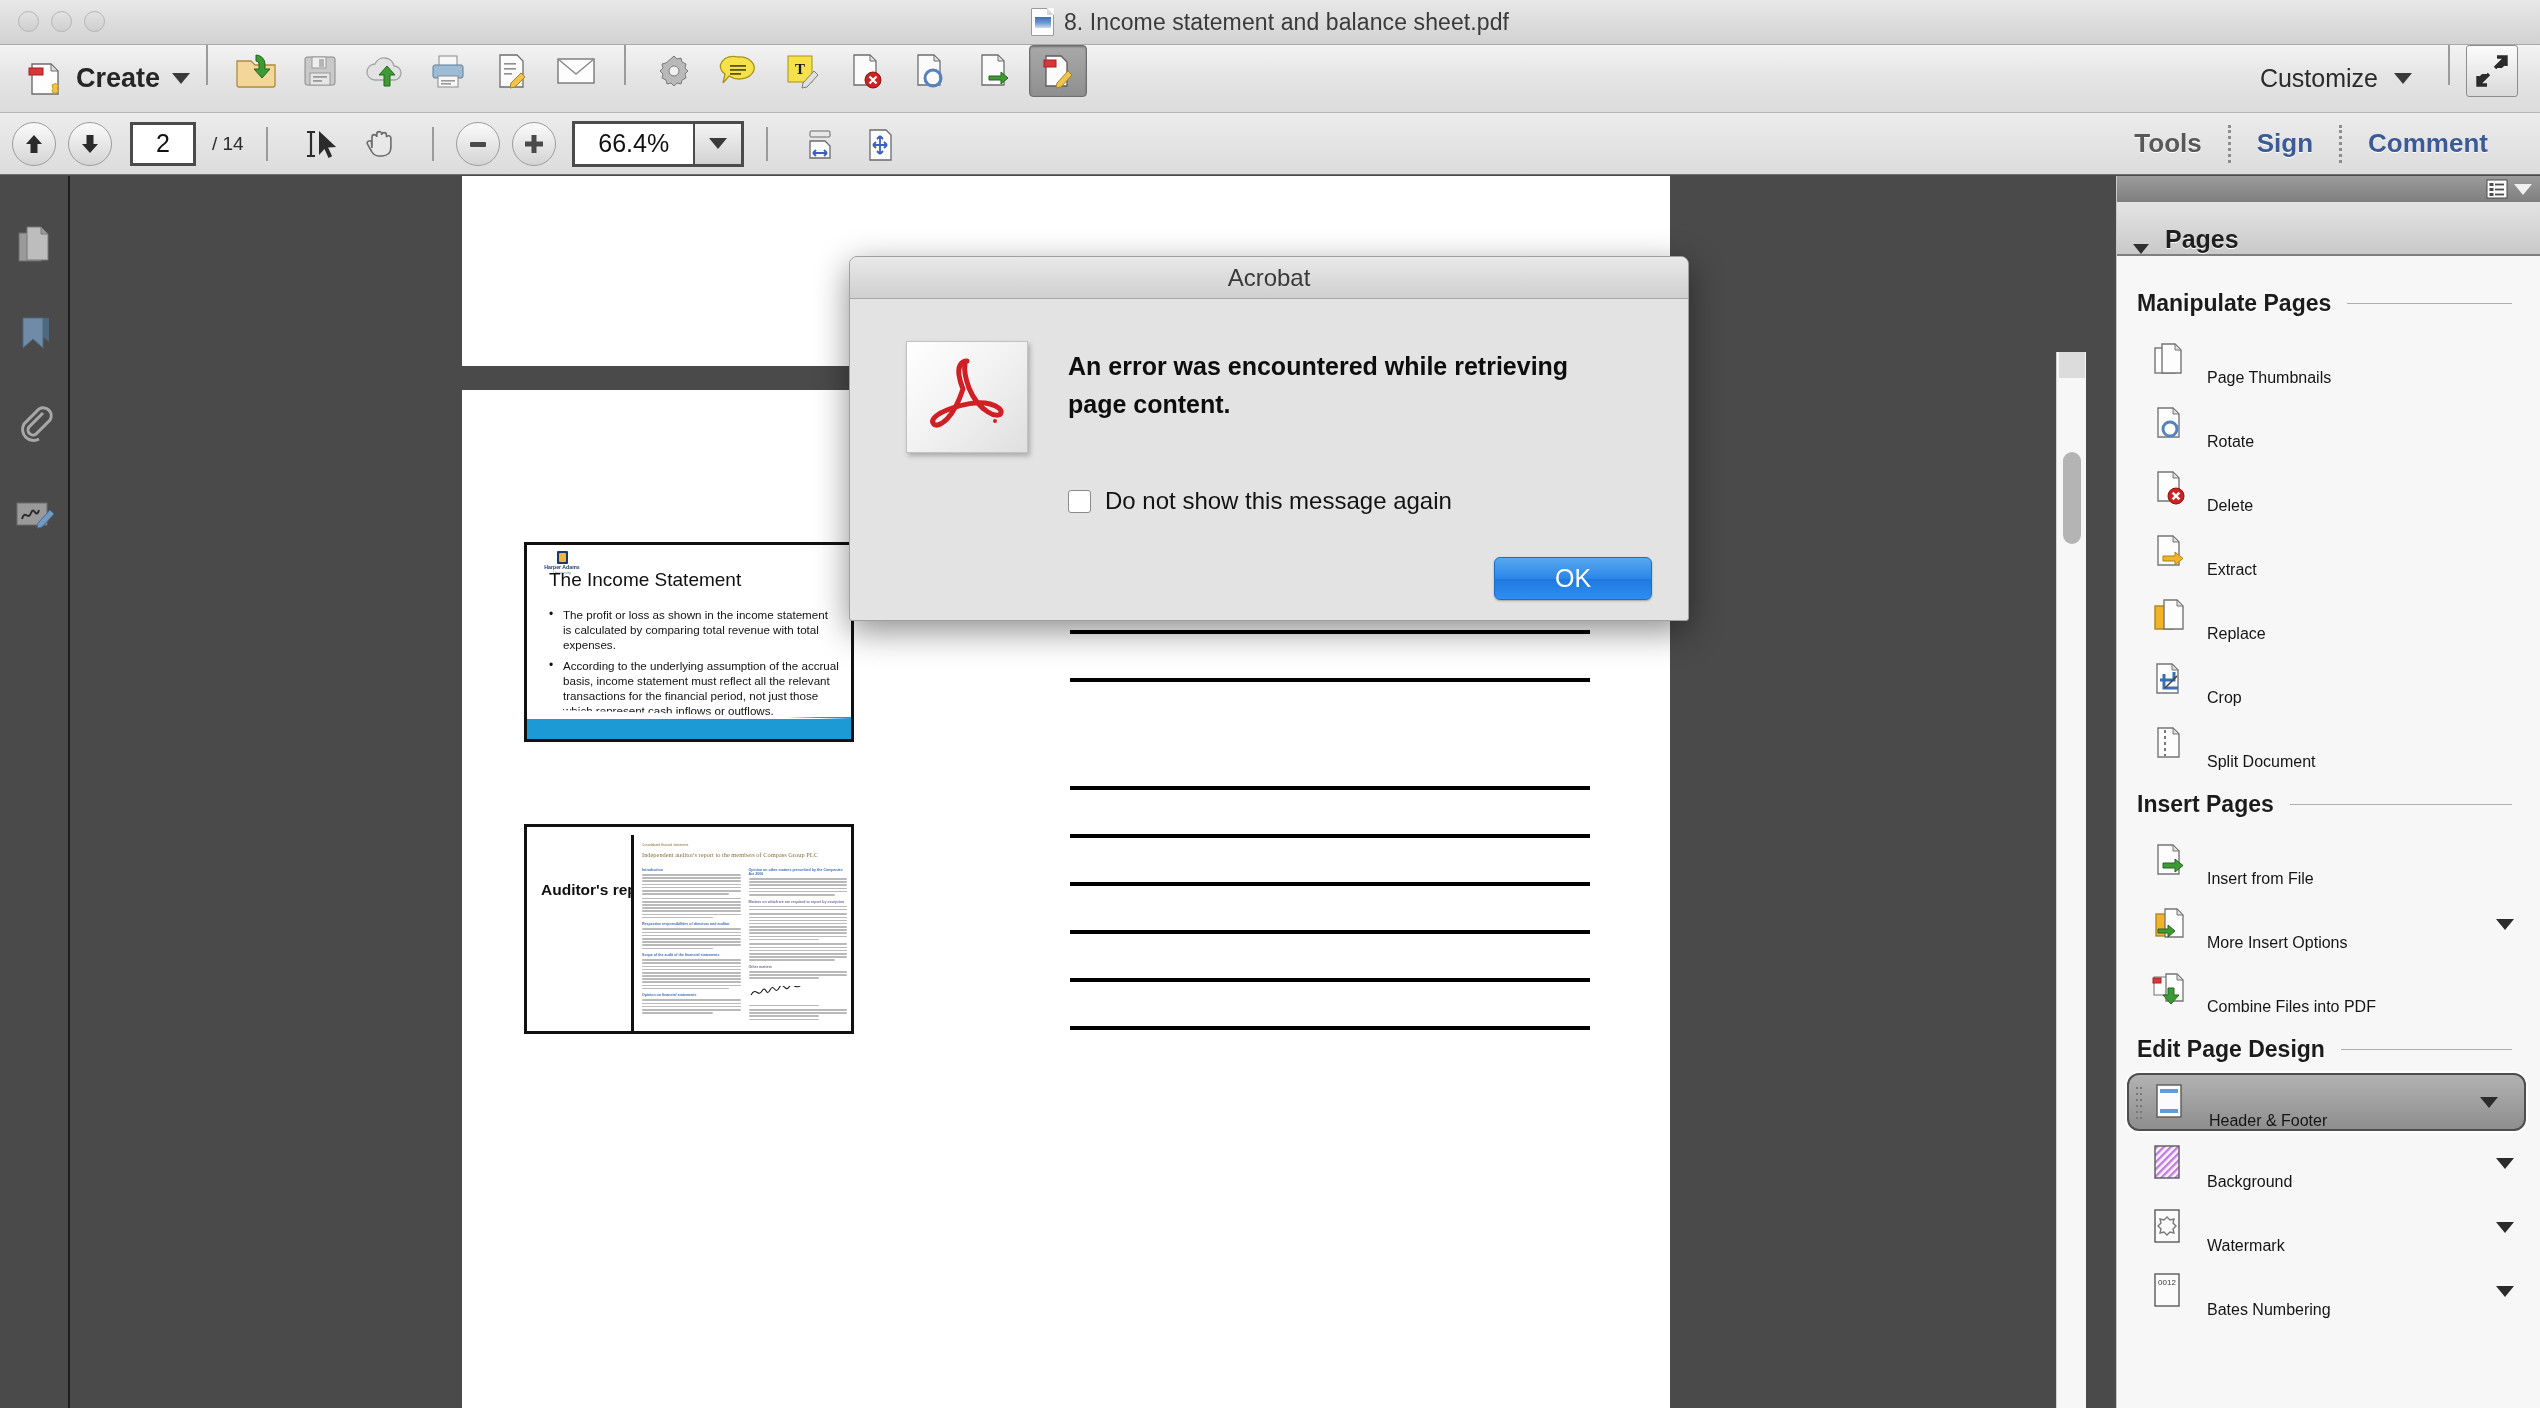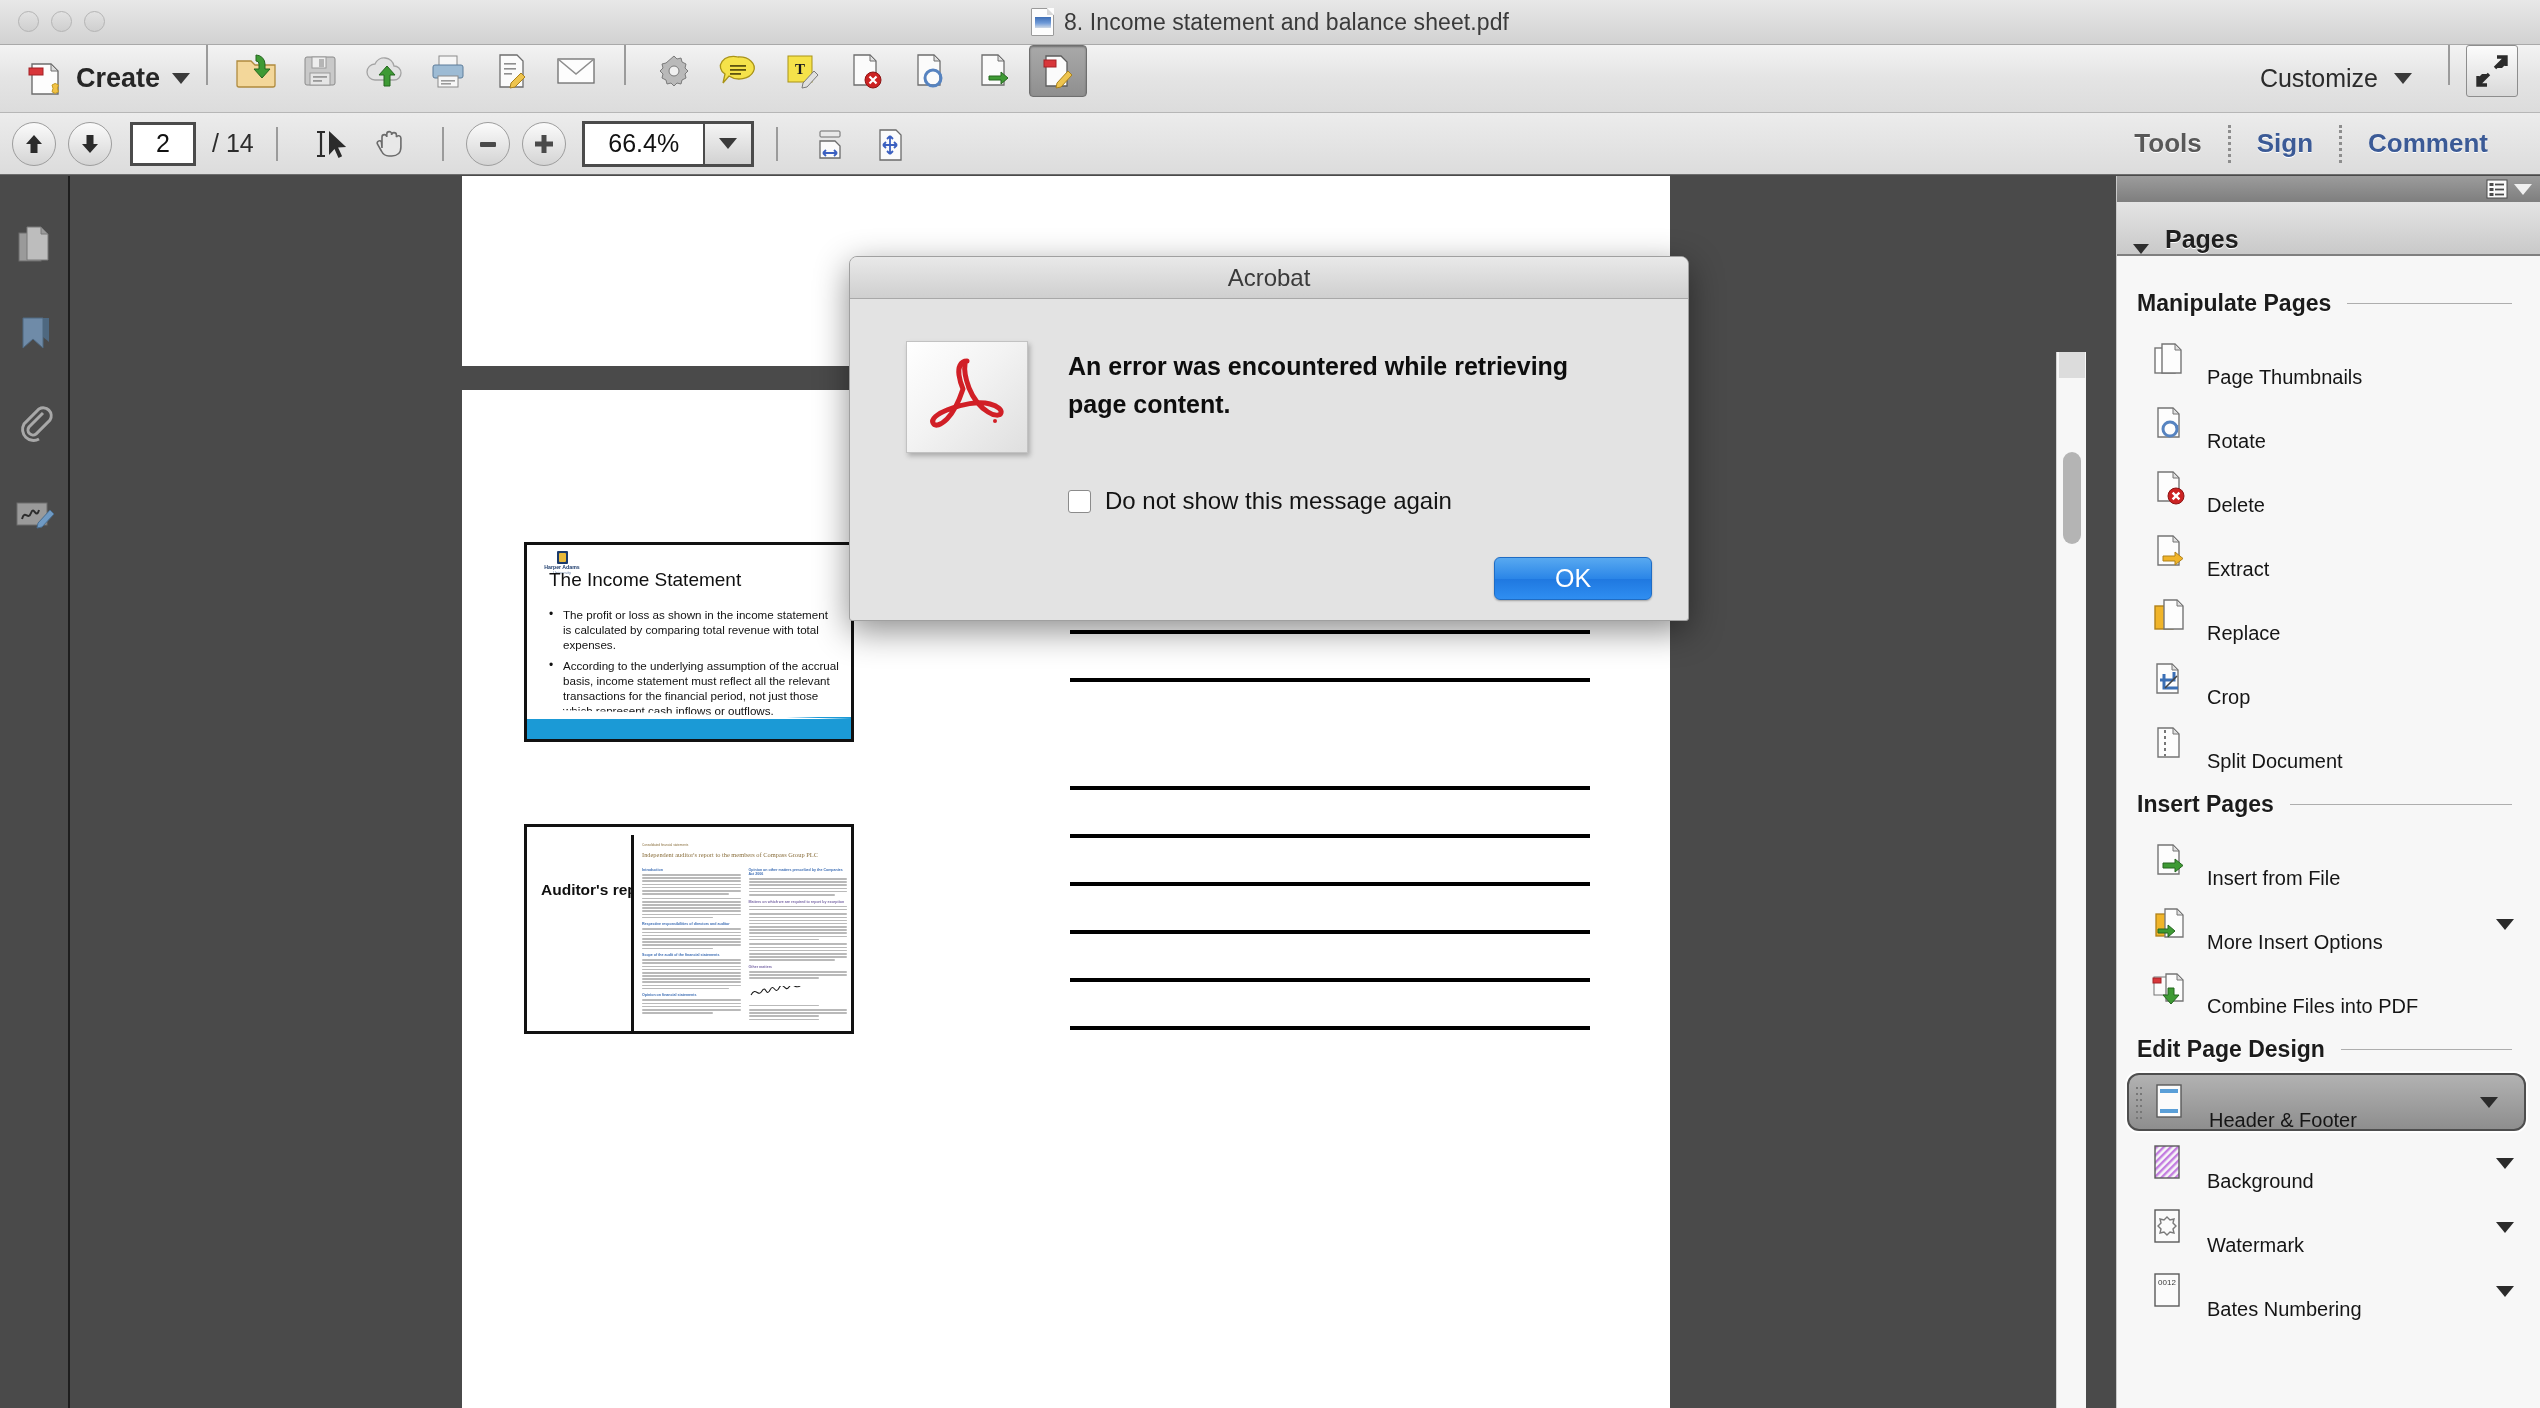--- a/index.html
+++ b/index.html
@@ -79,21 +79,21 @@
     width: 44px; height: 44px; border-radius: 50%;
     background: linear-gradient(to bottom,#fbfbfb,#d4d4d4);
     border: 1px solid #9d9d9d;
     display:flex; align-items:center; justify-content:center; margin-left: 12px;
   }
   .pagebox {
     width: 66px; height: 44px; background:#fff; border: 3px solid #4b4b4b;
     margin-left: 18px; display:flex; align-items:center; justify-content:center;
     font-size: 25px; color:#111;
   }
-  .pagecount { font-size: 25px; color:#2c2c2c; margin-left: 16px; }
+  .pagecount { font-size: 19px; color:#2c2c2c; margin-left: 16px; }
   .tb2-sep { width: 2px; height: 34px; background: #9b9b9b; margin: 0 22px; }
   .t2btn { width: 52px; height: 46px; display:flex; align-items:center; justify-content:center; margin:0 4px;}
   .zoombox {
     display:flex; align-items:center; height:46px; border:3px solid #4b4b4b; margin-left: 16px;
   }
   .zoomval {
     width: 118px; height: 40px; background:#fff; display:flex; align-items:center;
     justify-content:center; font-size: 25px; color:#111;
   }
   .zoomdrop {
@@ -214,21 +214,21 @@
   .rp-body { padding: 18px 0 0 0; position: relative; height: calc(100% - 82px); overflow: hidden;}
   .sec-head {
     display:flex; align-items:center; gap: 16px; margin: 16px 0 10px 20px; padding-right: 28px;
   }
   .sec-head span { font-size: 23px; font-weight: bold; color:#1b1b1b; white-space: nowrap; text-shadow: 0 1px 0 #fff;}
   .sec-head i { flex: 1; height: 1px; background:#aeaeae; display:block; }
   .rp-item {
     display:flex; align-items:center; gap: 18px; height: 64px; padding-left: 34px; padding-right: 22px;
     position: relative;
   }
-  .rp-item .lab { font-size: 20px; color:#151515; white-space:nowrap;margin-top:37px; }
+  .rp-item .lab { font-size: 16px; color:#151515; white-space:nowrap;margin-top:37px; }
   .rp-item.sel {
     background: linear-gradient(to bottom,#b2b2b2,#8e8e8e);
     border: 2px solid #4e4e4e; margin: 0 14px 0 10px;
     padding-left: 24px; height: 58px; border-radius: 12px;
     box-shadow: 0 0 0 2px #ffffff;
   }
   .rp-item .rcaret {
     position:absolute; right: 26px; width:0;height:0;
     border-left:9px solid transparent;border-right:9px solid transparent;border-top:11px solid #2b2b2b;
   }

